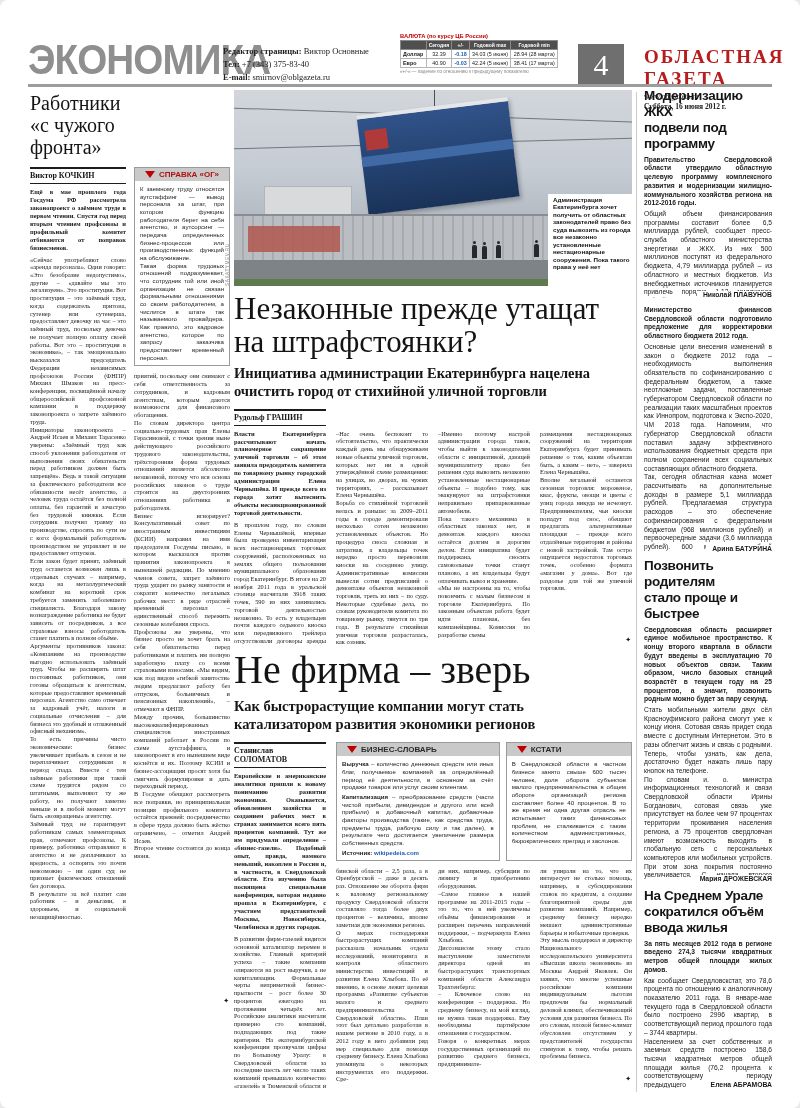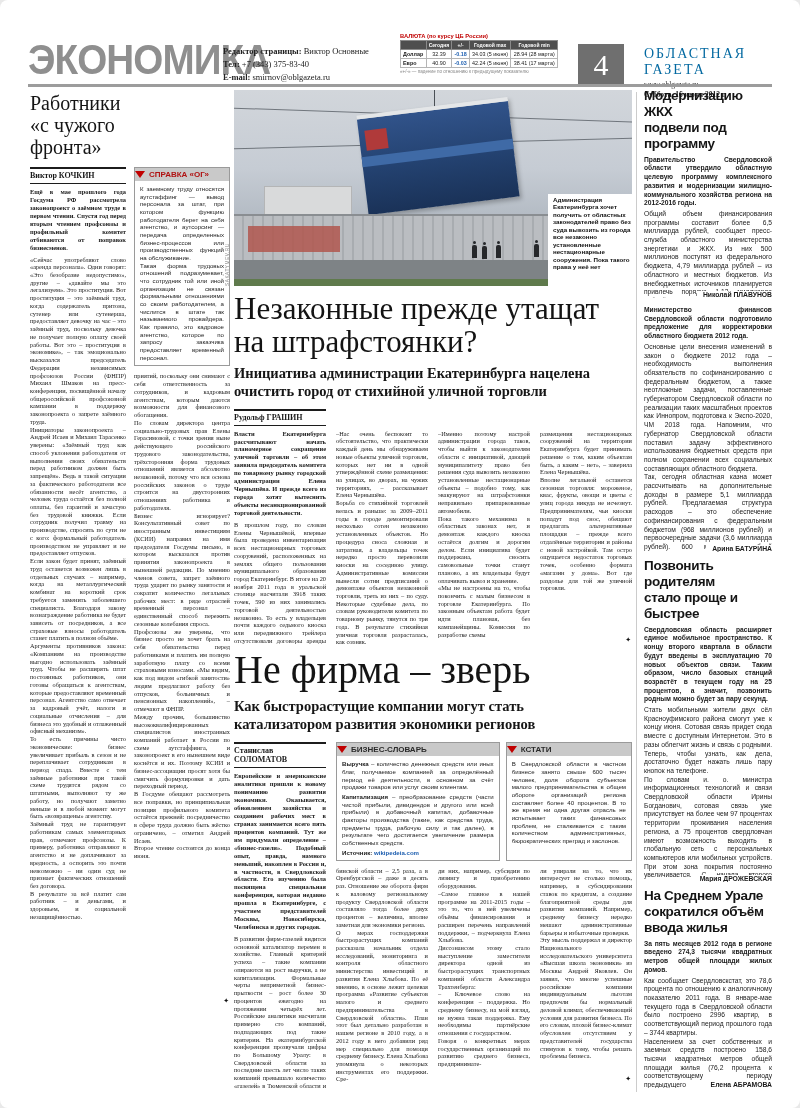--- a/index.html
+++ b/index.html
@@ -5,21 +5,21 @@
   html,body{margin:0;padding:0;background:#e9e9e9;}
   .page{position:relative;width:800px;height:1108px;background:#ffffff;overflow:hidden;
         font-family:"Liberation Serif","DejaVu Serif",serif;color:#1a1a1a;margin:0 auto;border-radius:8px;}
   .abs{position:absolute;}
 
   
   .section-title{font-family:"Liberation Sans","DejaVu Sans",sans-serif;font-weight:bold;
     font-size:42px;color:#8f8f8f;letter-spacing:-1px;transform:scaleX(.92);transform-origin:left bottom;}
   .editor-block{font-size:8.5px;line-height:1.55;color:#222;}
   .editor-block b{font-weight:bold;}
-  .masthead-title{font-size:14px;letter-spacing:2px;color:#0369a1;}
+  .masthead-title{font-size:19px;letter-spacing:2px;color:#b91c1c;font-weight:bold;}
   .masthead-sub{font-size:7.5px;color:#333;margin-top:2px;}
   .masthead-date{font-size:7.5px;font-weight:bold;color:#222;margin-top:1px;}
   .pagenum{background:#6f6f6f;color:#fff;font-size:30px;text-align:center;line-height:42px;}
 
   
   .cur{font-family:"Liberation Sans","DejaVu Sans",sans-serif;width:158px;}
   .cur-title{color:#c00000;font-weight:bold;font-size:5.8px;margin-bottom:1px;}
   .cur table{border-collapse:collapse;width:100%;}
   .cur th{background:#4f4f4f;color:#fff;font-size:5px;padding:1px 2px;border:0.5px solid #8a8a8a;}
   .cur td{font-size:5.4px;padding:1px 2px;border:0.5px solid #b5b5b5;text-align:center;}
@@ -36,21 +36,21 @@
   .lede{font-weight:bold;line-height:1.3;color:#161616;}
   .byline{border-top:2.5px solid #1c1c1c;border-bottom:1px solid #1c1c1c;
           font-size:8px;font-weight:bold;padding:2px 0 3px 0;margin-bottom:4px;}
   .bt{font-size:6.3px;line-height:1.23;text-align:justify;white-space:pre-line;}
   .bt-bold{font-size:6.4px;font-weight:bold;line-height:1.24;text-align:justify;white-space:pre-line;margin-bottom:4px;}
   .colbox{overflow:hidden;position:relative;}
   .endmark{position:absolute;right:1px;bottom:0;font-size:7px;color:#111;background:#fff;padding-left:3px;}
 
   
   .infobox{border:1px solid #9a9a9a;background:#fff;}
-  .infobox-head{display:flex;align-items:center;gap:4px;background:#c9c9c9;padding:2px 0;
+  .infobox-head{display:flex;align-items:center;gap:4px;background:#c9c9c9;padding:2px 10px;
     font-family:"Liberation Sans","DejaVu Sans",sans-serif;font-weight:bold;font-size:8px;color:#2a2a2a;}
   .tri{width:0;height:0;border-left:5px solid transparent;border-right:5px solid transparent;border-top:7px solid #c00000;}
   .infobox-body{padding:4px 5px;font-family:"Liberation Sans","DejaVu Sans",sans-serif;
     font-size:6.1px;line-height:1.26;text-align:justify;white-space:pre-line;color:#222;}
   .gl-entry{font-family:"Liberation Sans","DejaVu Sans",sans-serif;font-size:6.1px;line-height:1.26;
     text-align:justify;margin:0 0 2px 0;color:#222;}
   .gl-src{font-family:"Liberation Sans","DejaVu Sans",sans-serif;font-size:6.1px;font-weight:bold;margin-top:2px;}
   .gl-src a{color:#1e5fb0;text-decoration:none;}
 
   

